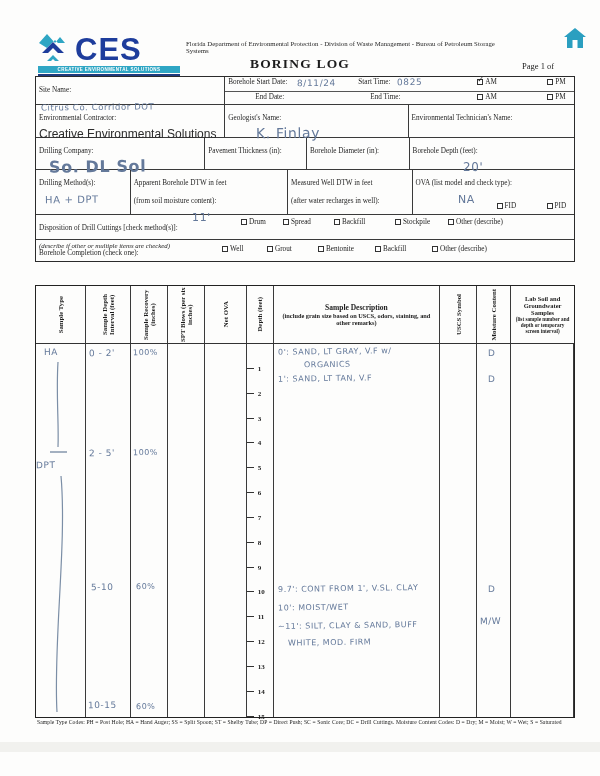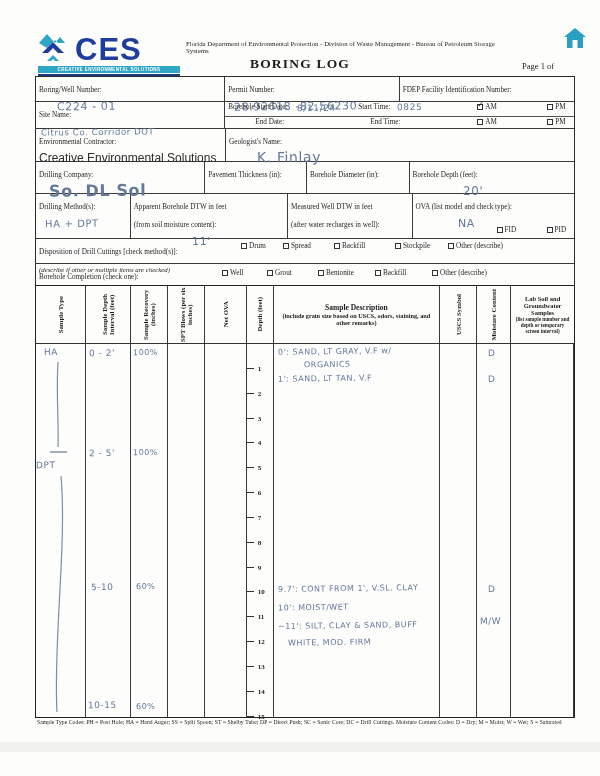--- a/index.html
+++ b/index.html
@@ -91,34 +91,20 @@
     <div class="logo-band1">CREATIVE ENVIRONMENTAL SOLUTIONS</div>
     <div class="logo-band2"></div>
   </div>
 
   <div class="agency">Florida Department of Environmental Protection - Division of Waste Management - Bureau of Petroleum Storage Systems</div>
   <div class="doc-title">BORING LOG</div>
   <div class="page-label">Page 1 of</div>
 
   <div class="sheet">
 
-    <div class="frow" style="height:24px;">
-      <div class="cell" style="width:190px;">
-        <span class="lbl">Boring/Well Number:</span><br>
-        <span class="hw" style="font-size:11px;margin-left:18px;">C224 - 01</span>
-      </div>
-      <div class="cell" style="width:175px;">
-        <span class="lbl">Permit Number:</span><br>
-        <span class="hw" style="font-size:11px;margin-left:6px;">28.92618  -82.56230</span>
-      </div>
-      <div class="cell" style="width:175px;">
-        <span class="lbl">FDEP Facility Identification Number:</span>
-        <span class="hw"></span>
-      </div>
-    </div>
 
     <div class="frow" style="height:27px;">
       <div class="cell" style="width:190px;">
         <span class="lbl">Site Name:</span><br>
         <span class="hw" style="font-size:8.5px;margin-left:2px;">Citrus Co. Corridor DOT</span>
       </div>
       <div class="cell" style="width:350px;padding:0;">
         <div style="position:relative;height:13.5px;">
           <span class="lbl" style="position:absolute;left:3px;top:1px;">Borehole Start Date:</span>
           <span class="hw" style="position:absolute;left:72px;top:1px;font-size:9px;">8/11/24</span>
@@ -137,20 +123,24 @@
     </div>
 
     <div class="frow" style="height:33px;">
       <div class="cell" style="width:190px;">
         <span class="lbl">Environmental Contractor:</span><br>
         <span class="typed">Creative Environmental Solutions</span>
       </div>
       <div class="cell" style="width:184px;">
         <span class="lbl">Geologist's Name:</span><br>
         <span class="hw" style="font-size:14px;margin-left:28px;">K. Finlay</span>
+      </div>
+      <div class="cell" style="width:166px;">
+        <span class="lbl">Environmental Technician's Name:</span>
+        <span class="hw"></span>
       </div>
     </div>
 
     <div class="frow" style="height:32px;">
       <div class="cell" style="width:170px;">
         <span class="lbl">Drilling Company:</span><br>
         <span class="hw" style="font-size:16px;margin-left:10px;font-weight:bold;">So. DL Sol</span>
       </div>
       <div class="cell" style="width:102px;">
         <span class="lbl">Pavement Thickness (in):</span>

